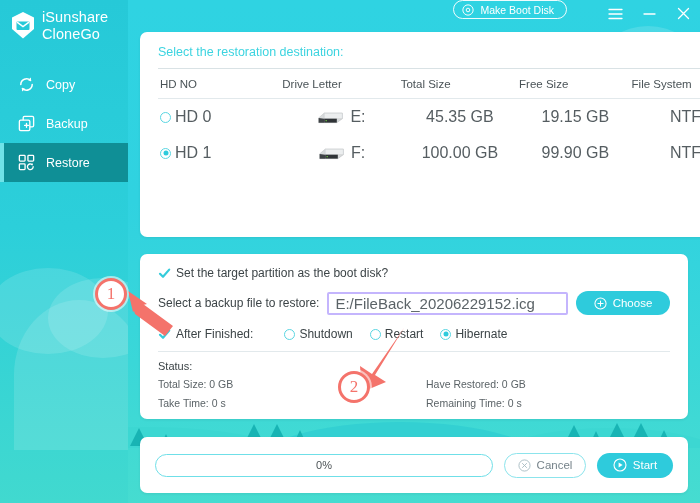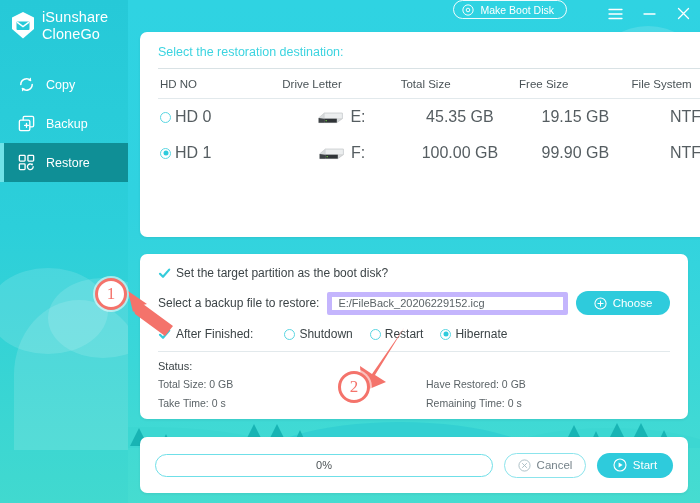--- a/index.html
+++ b/index.html
@@ -233,24 +233,24 @@
   .chk svg { display: block; }
 
   .file-row {
     display: flex; align-items: center; gap: 8px;
     margin-bottom: 12px;
   }
   .file-label { font-size: 12px; color: #3c4447; white-space: nowrap; }
   .file-input {
     flex: 1;
     height: 23px;
-    border: 5px solid #c4b5fd;
+    border: 2px solid #c4b5fd;
     border-radius: 2px;
     background: #fff;
-    font-size: 11px;
+    font-size: 15px;
     color: #5b6367;
     padding: 0 6px;
     display: flex;
     align-items: center;
     font-family: "Liberation Sans", sans-serif;
     outline: none;
   }
   .choose-btn {
     width: 94px; height: 24px;
     border: none;

